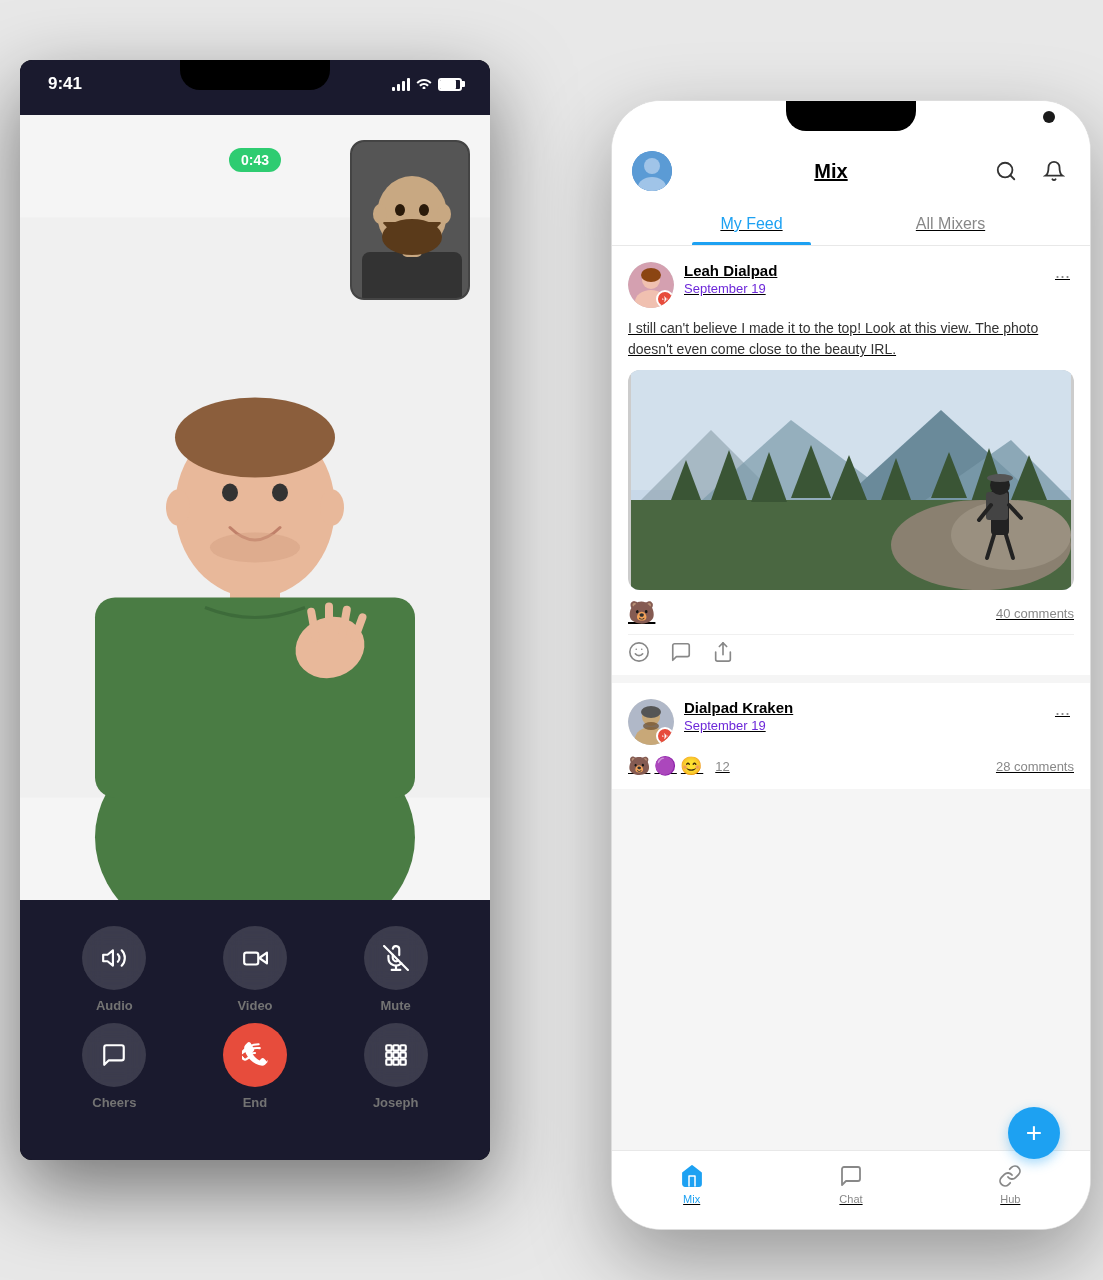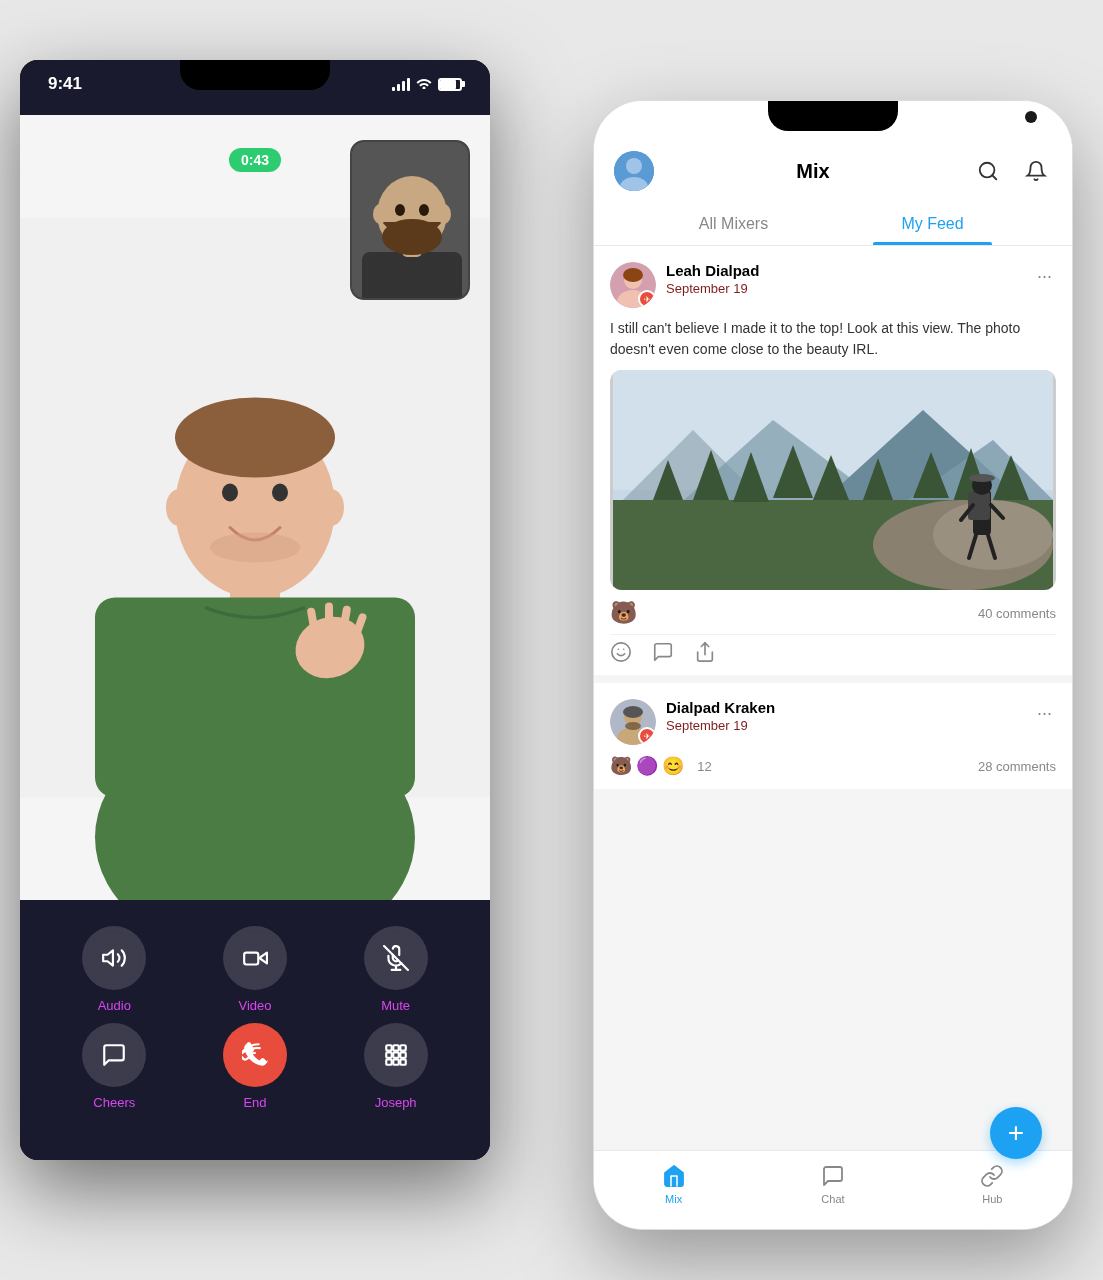--- a/index.html
+++ b/index.html
@@ -23,21 +23,21 @@
     }
 
     
     .phone-left {
       position: absolute;
       left: 20px;
       top: 60px;
       width: 470px;
       height: 1100px;
       background: #000;
-      border-radius: 18px;
+      border-radius: 12px;
       overflow: hidden;
       box-shadow: 0 30px 80px rgba(0,0,0,0.5);
       padding-left: 24px;
     }
 
     .phone-left-notch {
       position: absolute;
       top: 0;
       left: 50%;
       transform: translateX(-50%);
@@ -213,37 +213,38 @@
       width: 26px;
       height: 26px;
       fill: none;
       stroke: #fff;
       stroke-width: 2;
       stroke-linecap: round;
       stroke-linejoin: round;
     }
 
     .control-label {
-      color: #d946ef;
+      color: #737373;
       font-size: 13px;
-      font-weight: 400;
+      font-weight: 700;
     }
 
     
     .phone-right {
       position: absolute;
-      right: 30px;
+      right: 12px;
       top: 100px;
       width: 480px;
       height: 1130px;
       background: #fff;
       border-radius: 50px;
       overflow: hidden;
       box-shadow: 0 30px 80px rgba(0,0,0,0.35);
       border: 1px solid #ddd;
+      text-decoration: underline;
     }
 
     .phone-right-inner {
       width: 100%;
       height: 100%;
       display: flex;
       flex-direction: column;
       background: #f5f5f5;
     }
 
@@ -402,21 +403,21 @@
     }
 
     .author-name {
       font-size: 15px;
       font-weight: 700;
       color: #000;
     }
 
     .post-date {
       font-size: 13px;
-      color: #7f1d1d;
+      color: #6d28d9;
       margin-top: 2px;
     }
 
     .more-btn {
       color: #888;
       font-size: 18px;
       cursor: pointer;
       padding: 0 4px;
     }
 
@@ -780,22 +781,22 @@
             <div class="header-icon-btn">
               <svg width="22" height="22" viewBox="0 0 24 24" fill="none" stroke="#333" stroke-width="2" stroke-linecap="round">
                 <path d="M18 8A6 6 0 006 8c0 7-3 9-3 9h18s-3-2-3-9"></path>
                 <path d="M13.73 21a2 2 0 01-3.46 0"></path>
               </svg>
             </div>
           </div>
         </div>
 
         <div class="app-tabs">
+          <div class="tab-item active">My Feed</div>
           <div class="tab-item">All Mixers</div>
-          <div class="tab-item active">My Feed</div>
         </div>
       </div>
 
       <div class="feed-content">
 
         <div class="post-card">
           <div class="post-header">
             <div class="post-author-info">
               <div class="post-avatar">
                 <svg width="46" height="46" viewBox="0 0 46 46">

